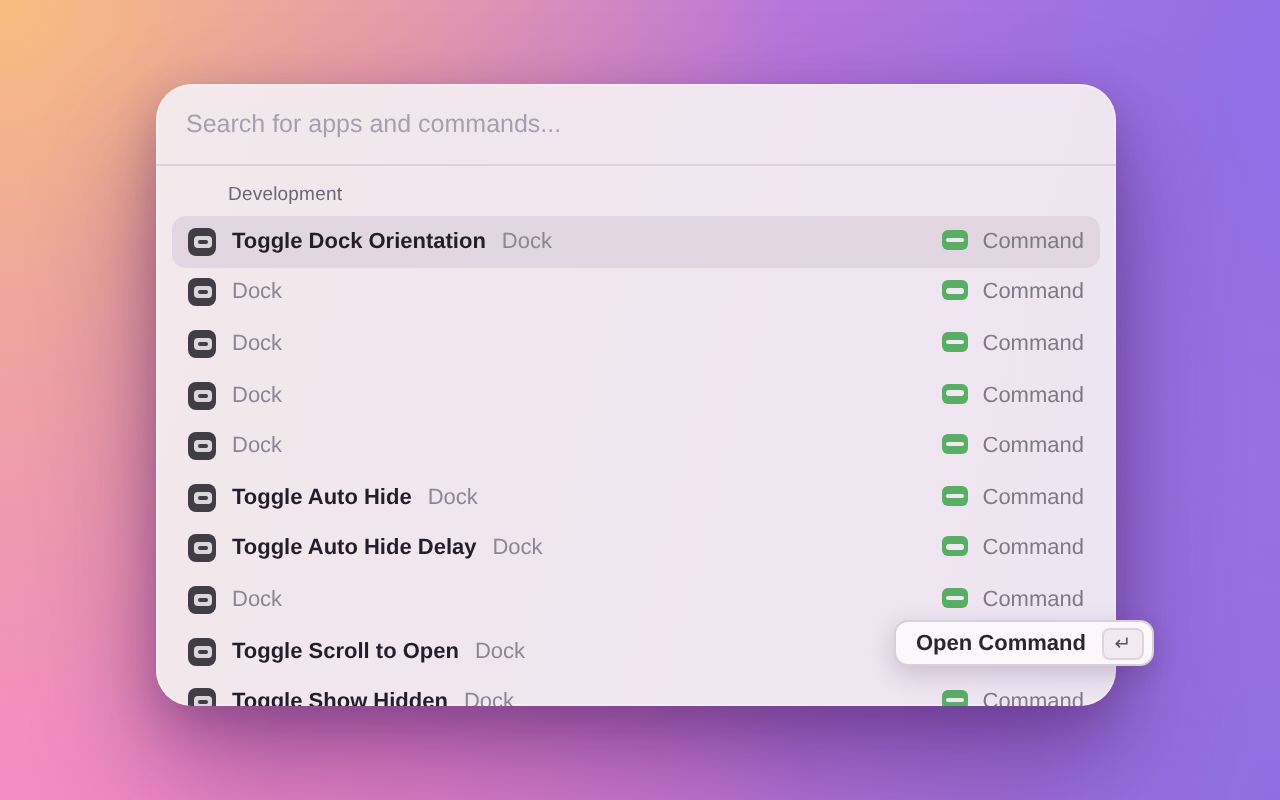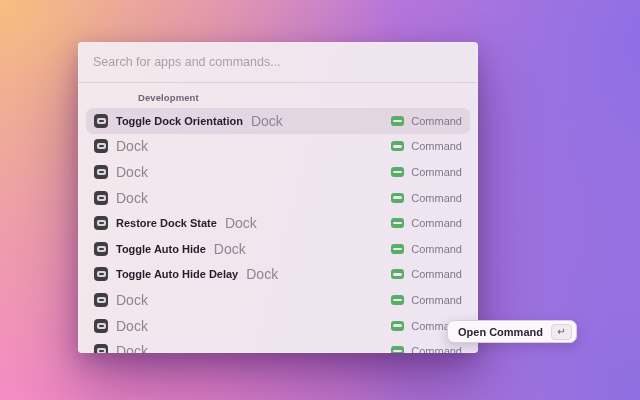--- a/index.html
+++ b/index.html
@@ -11,41 +11,41 @@
     background-image:
       radial-gradient(circle at 0% 0%,   #f7be7f 0%, rgba(247,190,127,0) 52%),
       radial-gradient(circle at -5% 105%, #f78fc0 0%, rgba(247,143,192,0) 55%),
       radial-gradient(circle at 105% 10%, #8a6fe6 0%, rgba(138,111,230,0) 62%),
       radial-gradient(circle at 100% 100%, #8f6fe0 0%, rgba(143,111,224,0) 58%);
   }
 
   .launcher {
     position: absolute;
     left: 78px; top: 42px;
-    width: 400px; height: 311px;
-    border-radius: 4px;
+    width: 480px; height: 311px;
+    border-radius: 18px;
     background: linear-gradient(105deg, #f3e8ea 0%, #f1e6ee 45%, #ede5f3 100%);
     box-shadow: 0 30px 60px rgba(70,25,95,0.45), 0 8px 22px rgba(70,25,95,0.30),
                 inset 0 0 0 1px rgba(255,255,255,0.25);
     overflow: hidden;
   }
 
   .search-row { height: 40px; display: flex; align-items: center; padding: 0 15px; }
   .search-input {
     width: 100%; background: transparent; border: none; outline: none;
     font-family: "Liberation Sans", sans-serif;
     font-size: 12.5px; color: #3a3340; caret-color: #c0529f;
   }
   .search-input::placeholder { color: #a89fae; opacity: 1; }
 
   .divider { height: 1px; background: #ddd1dc; }
 
   .section-label {
-    margin: 9px 24px 5px;
-    font-size: 9.5px; font-weight: 700; color: #6e6675; letter-spacing: 0.1px; padding-left: 36px;
+    margin: 9px 0 5px;
+    font-size: 9.5px; font-weight: 400; color: #6e6675; letter-spacing: 0.1px; padding-left: 36px;
   }
 
   .list { padding: 0 8px; }
   .row {
     height: 25.6px; border-radius: 7px;
     display: flex; align-items: center; gap: 8px;
     padding: 0 8px; cursor: default;
   }
   .row.selected { background: #e1d6e1; }
 
@@ -54,32 +54,32 @@
     background: #413d44; border-radius: 4px;
     display: flex; align-items: center; justify-content: center;
   }
   .app-icon-inner {
     width: 9px; height: 6px; background: #d9d7db; border-radius: 2px;
     display: flex; align-items: center; justify-content: center;
   }
   .app-icon-bar { width: 5px; height: 2px; background: #413d44; border-radius: 1px; }
 
   .row-title { font-size: 11px; font-weight: 600; color: #241e2b; white-space: nowrap; }
-  .row-subtitle { font-size: 14px; color: #8d8593; white-space: nowrap; }
-
-  .row-right { margin-left: auto; display: flex; align-items: center; gap: 7px; }
+  .row-subtitle { font-size: 11px; color: #8d8593; white-space: nowrap; }
+
+  .row-right { margin-left: auto; display: flex; gap: 7px; }
   .ext-icon {
     width: 13px; height: 10px; background: #58ae65; border-radius: 3px;
     display: flex; align-items: center; justify-content: center;
   }
   .ext-icon-slot { width: 9px; height: 2.5px; background: #f1e9f1; border-radius: 1.5px; }
   .row-type { font-size: 11px; color: #7f7887; }
 
   .hint {
-    position: absolute; left: 447px; top: 320px; height: 23px; z-index: 5;
+    position: absolute; left: 447px; top: 310px; height: 23px; z-index: 5;
     background: #fbf7fa; border: 1px solid #d8cfd8; border-radius: 7px;
     display: flex; align-items: center; gap: 8px; padding: 0 4px 0 10px;
     box-shadow: 0 4px 12px rgba(60,30,70,0.20);
     text-align: right;
   }
   .hint-label { font-size: 11px; font-weight: 700; color: #2b2433; white-space: nowrap; }
   .hint-key {
     min-width: 21px; height: 16px; padding: 0 3px;
     display: flex; align-items: center; justify-content: center;
     font-size: 10px; color: #5b5463;
@@ -156,21 +156,20 @@
       </span>
       <span class="row-type">Command</span>
     </span>
   </div>
       <div class="row">
     <span class="app-icon">
       <span class="app-icon-inner">
             <span class="app-icon-bar"></span>
           </span>
     </span>
-    <span class="row-title">Restore Dock State</span>
     <span class="row-subtitle">Dock</span>
     <span class="row-right">
       <span class="ext-icon">
         <span class="ext-icon-slot"></span>
       </span>
       <span class="row-type">Command</span>
     </span>
   </div>
       <div class="row">
     <span class="app-icon">
@@ -215,34 +214,36 @@
       </span>
       <span class="row-type">Command</span>
     </span>
   </div>
       <div class="row">
     <span class="app-icon">
       <span class="app-icon-inner">
             <span class="app-icon-bar"></span>
           </span>
     </span>
-    <span class="row-subtitle">Dock</span>
-    <span class="row-right">
-      <span class="ext-icon">
-        <span class="ext-icon-slot"></span>
-      </span>
-      <span class="row-type">Command</span>
-    </span>
-  </div>
-      <div class="row">
-    <span class="app-icon">
-      <span class="app-icon-inner">
-            <span class="app-icon-bar"></span>
-          </span>
-    </span>
+    <span class="row-title">Toggle Scroll to Open</span>
+    <span class="row-subtitle">Dock</span>
+    <span class="row-right">
+      <span class="ext-icon">
+        <span class="ext-icon-slot"></span>
+      </span>
+      <span class="row-type">Command</span>
+    </span>
+  </div>
+      <div class="row">
+    <span class="app-icon">
+      <span class="app-icon-inner">
+            <span class="app-icon-bar"></span>
+          </span>
+    </span>
+    <span class="row-title">Toggle Show Hidden</span>
     <span class="row-subtitle">Dock</span>
     <span class="row-right">
       <span class="ext-icon">
         <span class="ext-icon-slot"></span>
       </span>
       <span class="row-type">Command</span>
     </span>
   </div>
     </div>
 

